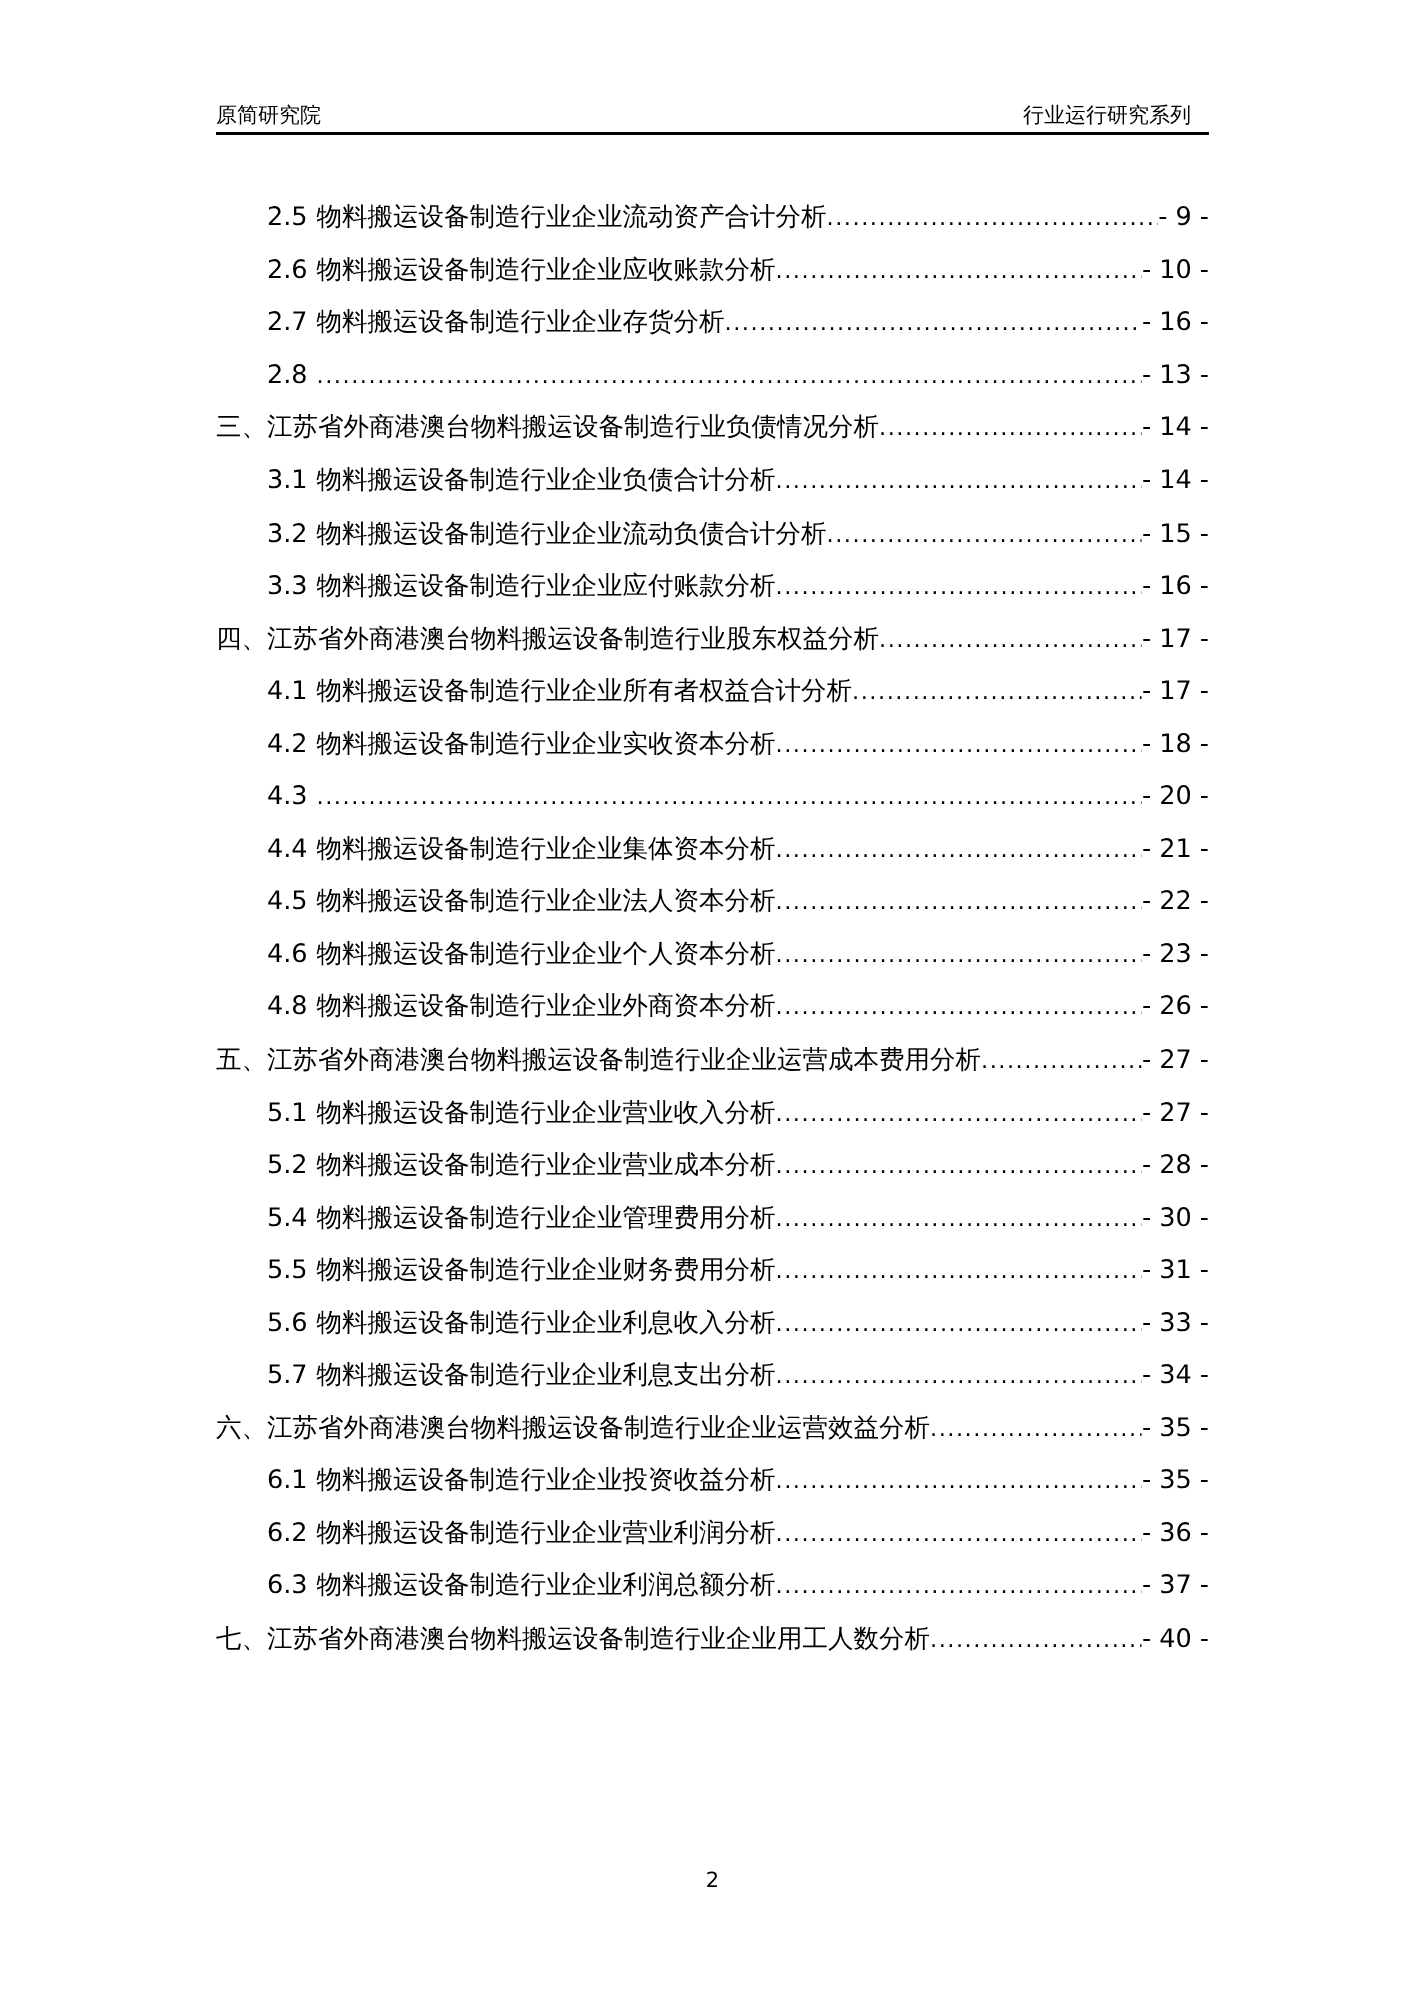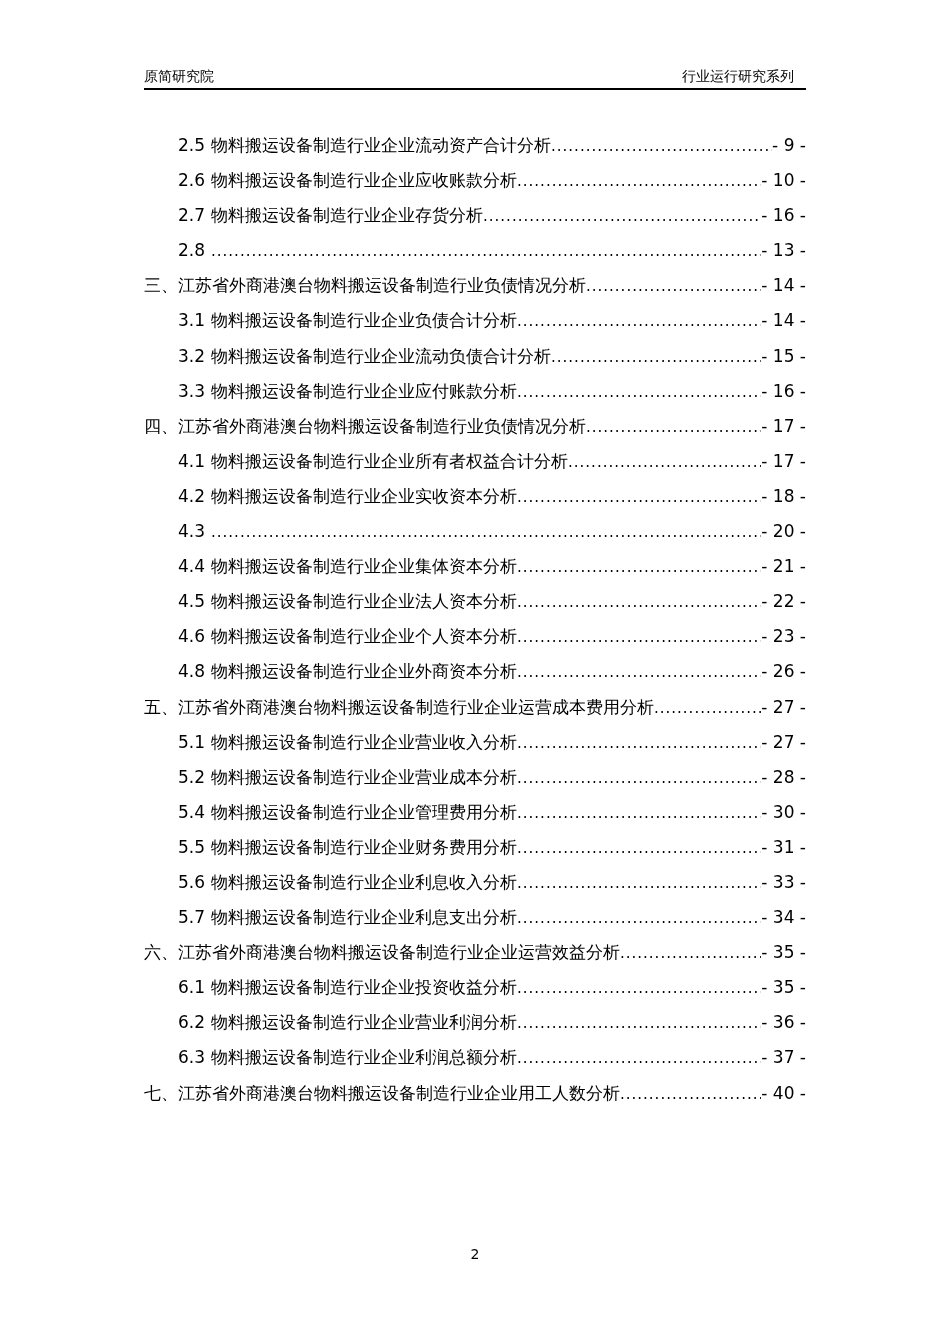--- a/index.html
+++ b/index.html
@@ -69,21 +69,21 @@
       <span class="toc-dots"></span>
       <span class="toc-page">- 15 -</span>
     </div>
     <div class="toc-row lvl2">
       <span class="toc-num">3.3</span>
       <span class="toc-title">物料搬运设备制造行业企业应付账款分析</span>
       <span class="toc-dots"></span>
       <span class="toc-page">- 16 -</span>
     </div>
     <div class="toc-row lvl1">
-      <span class="toc-title">四、江苏省外商港澳台物料搬运设备制造行业负债情况分析</span>
+      <span class="toc-title">四、江苏省外商港澳台物料搬运设备制造行业股东权益分析</span>
       <span class="toc-dots"></span>
       <span class="toc-page">- 17 -</span>
     </div>
     <div class="toc-row lvl2">
       <span class="toc-num">4.1</span>
       <span class="toc-title">物料搬运设备制造行业企业所有者权益合计分析</span>
       <span class="toc-dots"></span>
       <span class="toc-page">- 17 -</span>
     </div>
     <div class="toc-row lvl2">

